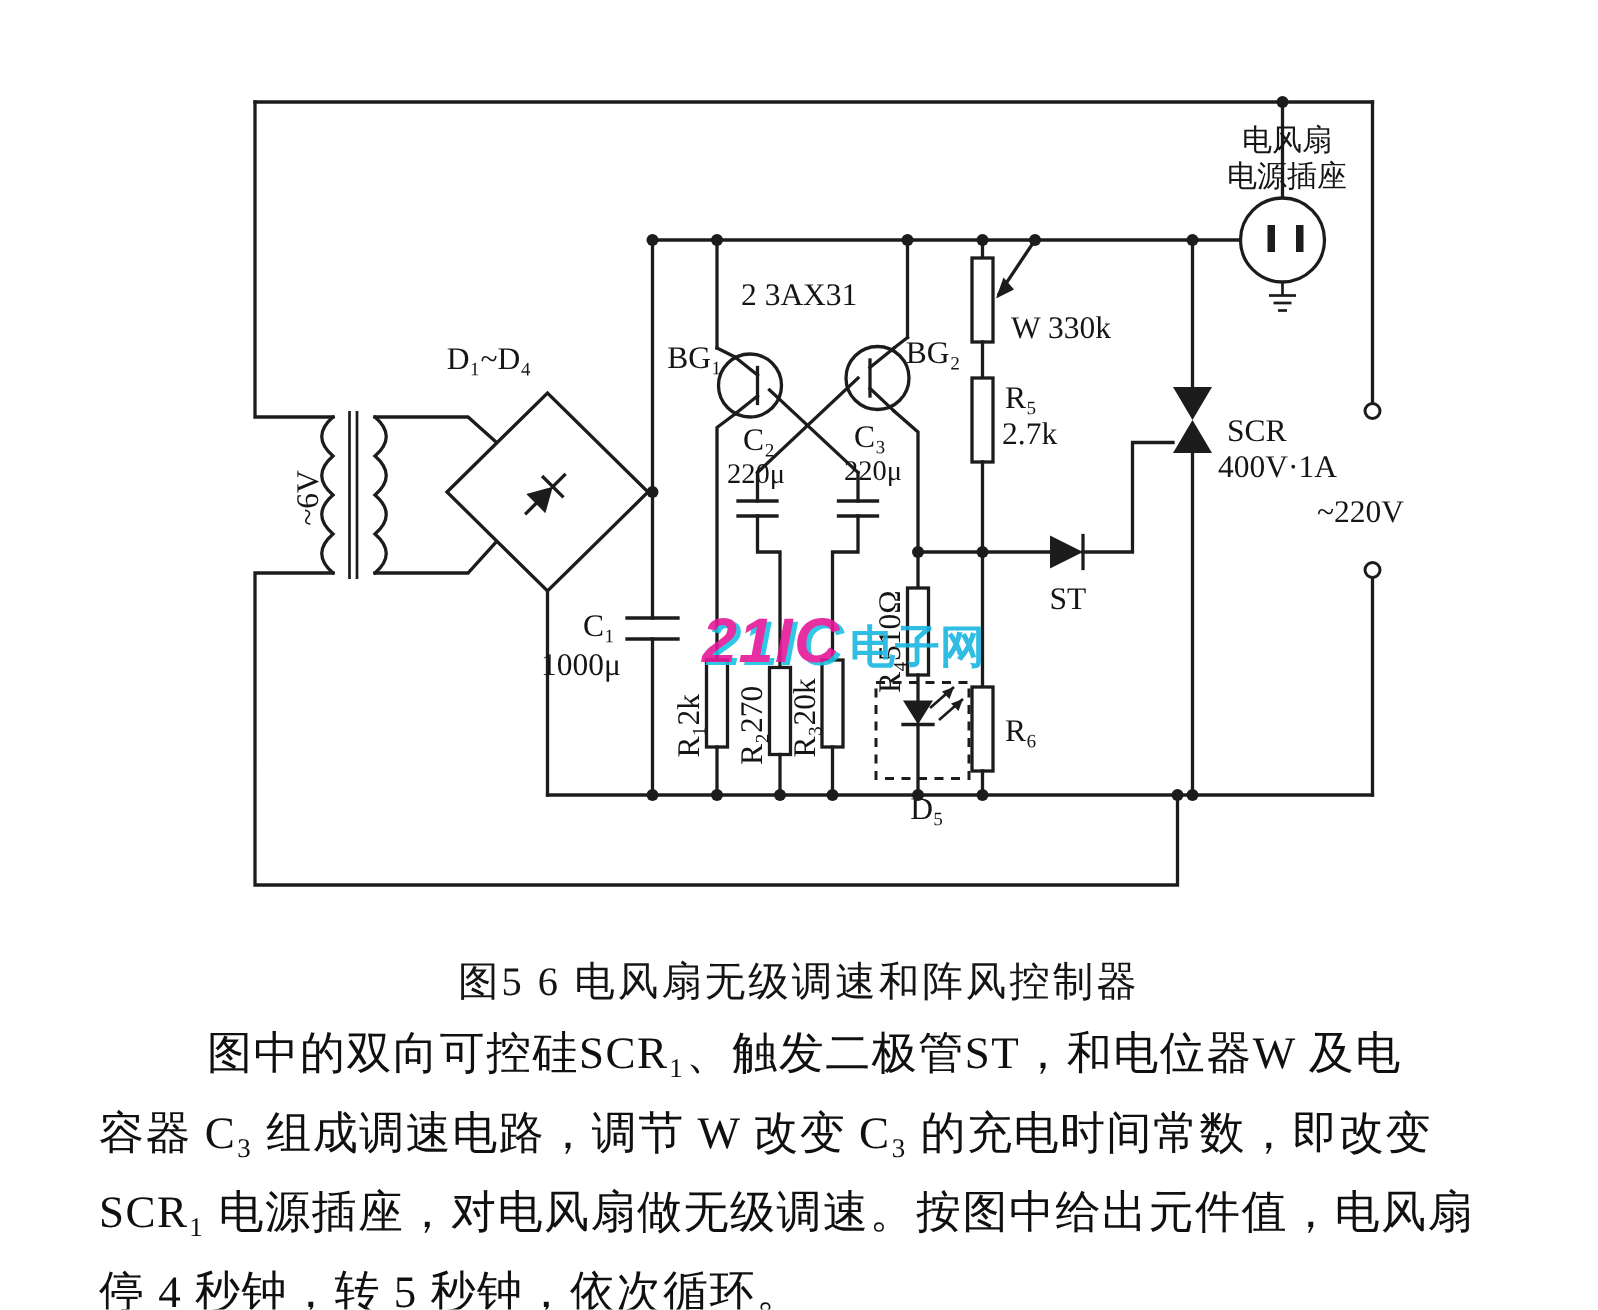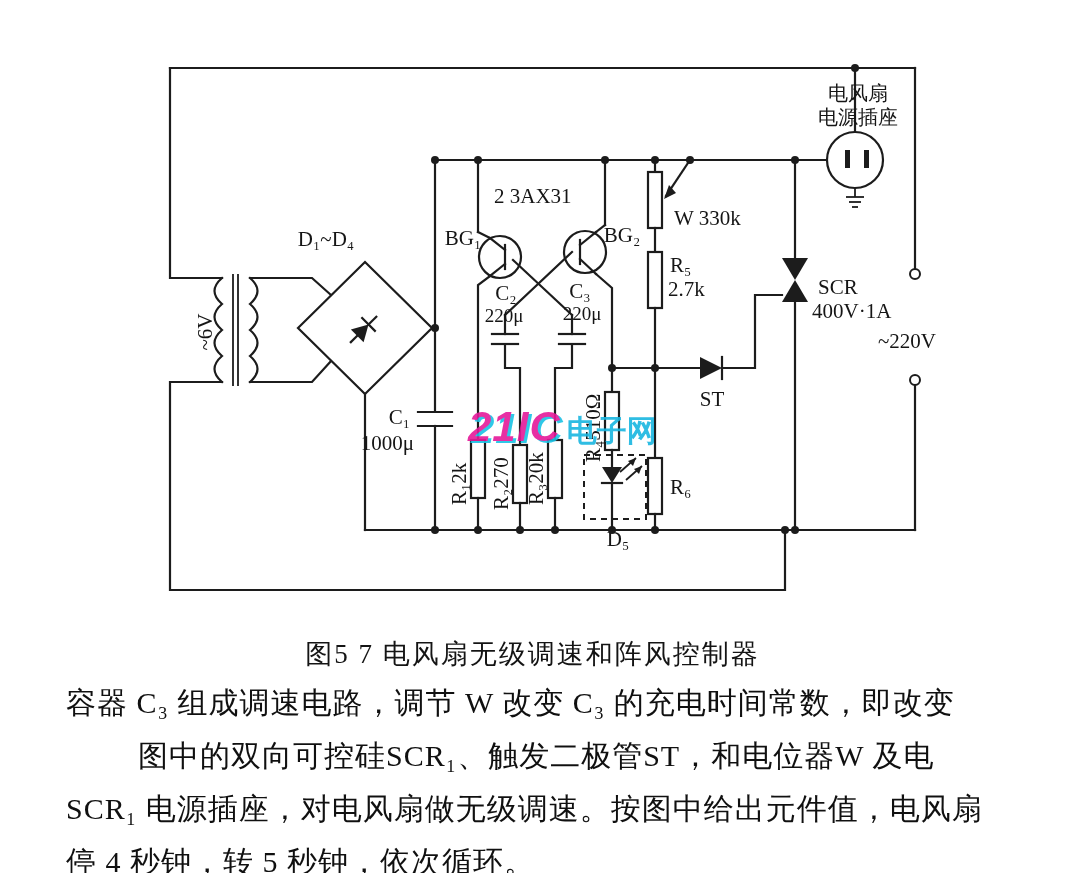--- a/index.html
+++ b/index.html
@@ -242,22 +242,22 @@
     <circle class="dot" cx="612" cy="530" r="4"></circle>
     <circle class="dot" cx="655" cy="530" r="4"></circle>
     <circle class="dot" cx="785" cy="530" r="4"></circle>
     <circle class="dot" cx="795" cy="530" r="4"></circle>
   </svg>
 
   <div class="watermark">
     <span class="wm-brand">21IC</span><span class="wm-site">电子网</span>
   </div>
 
-  <div class="caption">图5 7  电风扇无级调速和阵风控制器</div>
+  <div class="caption">图5 6  电风扇无级调速和阵风控制器</div>
 
   <div class="paragraph">
+    <div class="line indent">图中的双向可控硅SCR₁、触发二极管ST，和电位器W 及电</div>
     <div class="line">容器 C₃ 组成调速电路，调节 W 改变 C₃ 的充电时间常数，即改变</div>
-    <div class="line indent">图中的双向可控硅SCR₁、触发二极管ST，和电位器W 及电</div>
     <div class="line">SCR₁ 电源插座，对电风扇做无级调速。按图中给出元件值，电风扇</div>
     <div class="line">停 4 秒钟，转 5 秒钟，依次循环。</div>
   </div>
 
 </div>
 
 </body></html>

